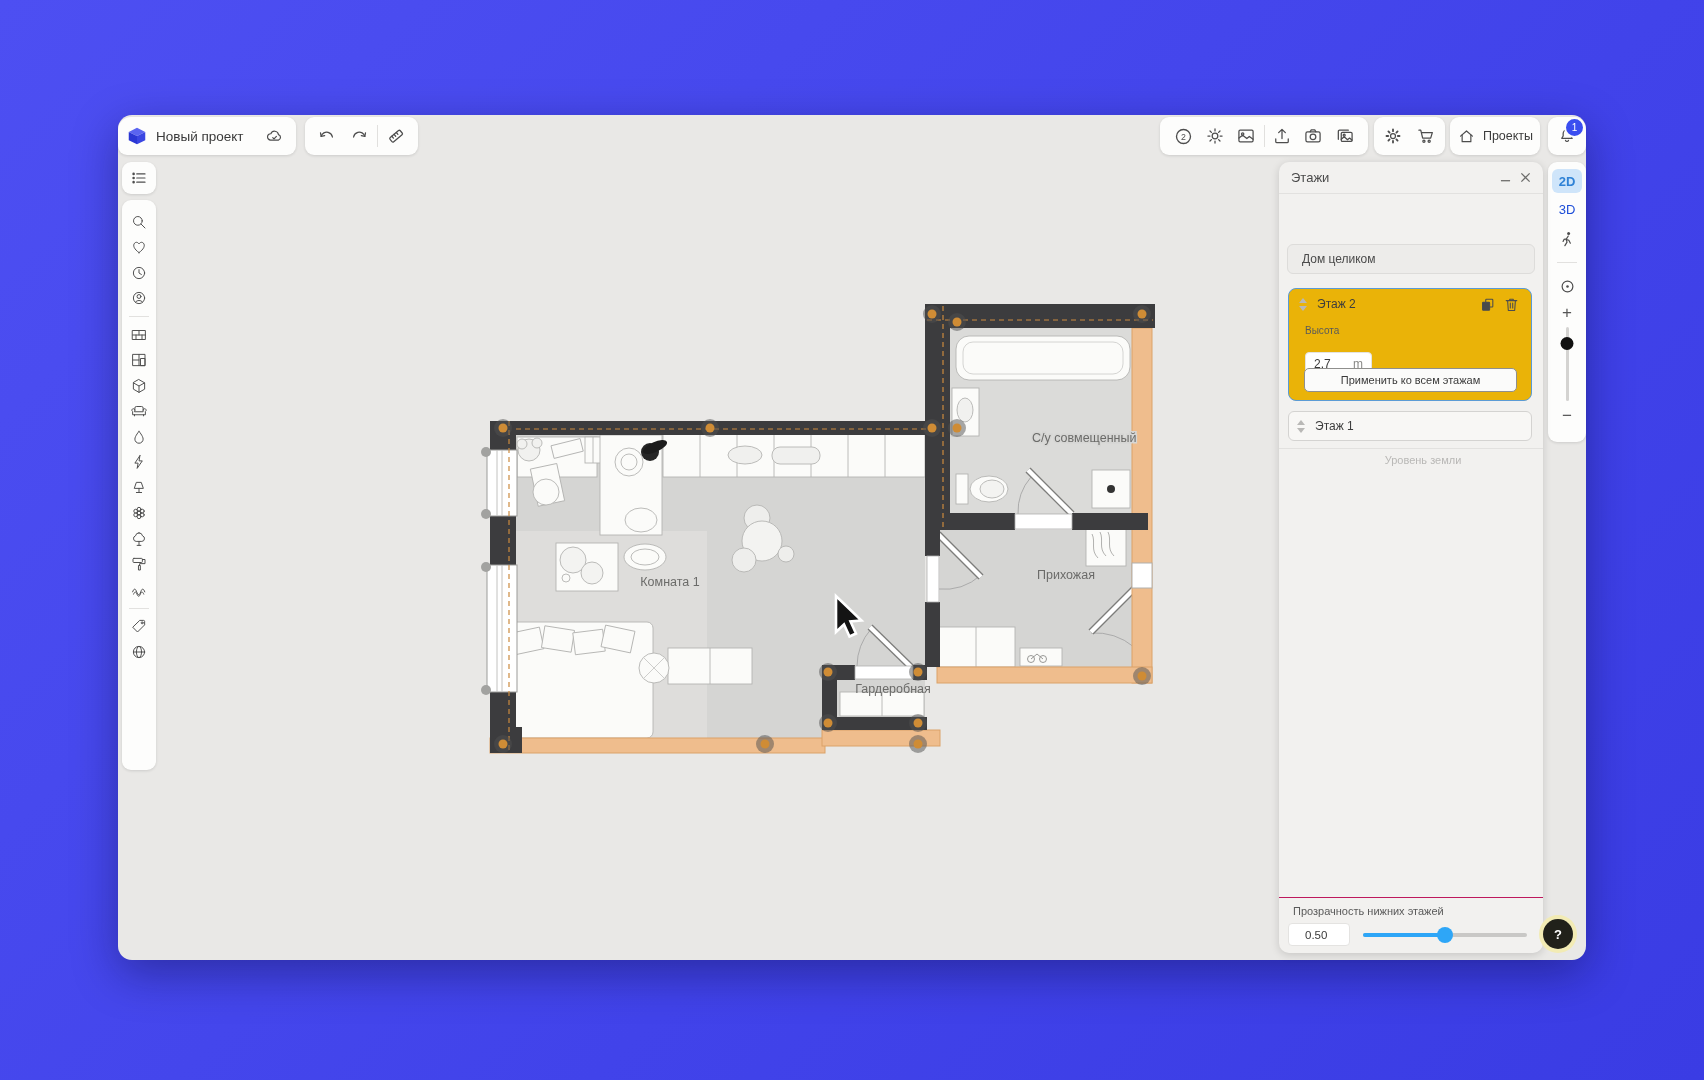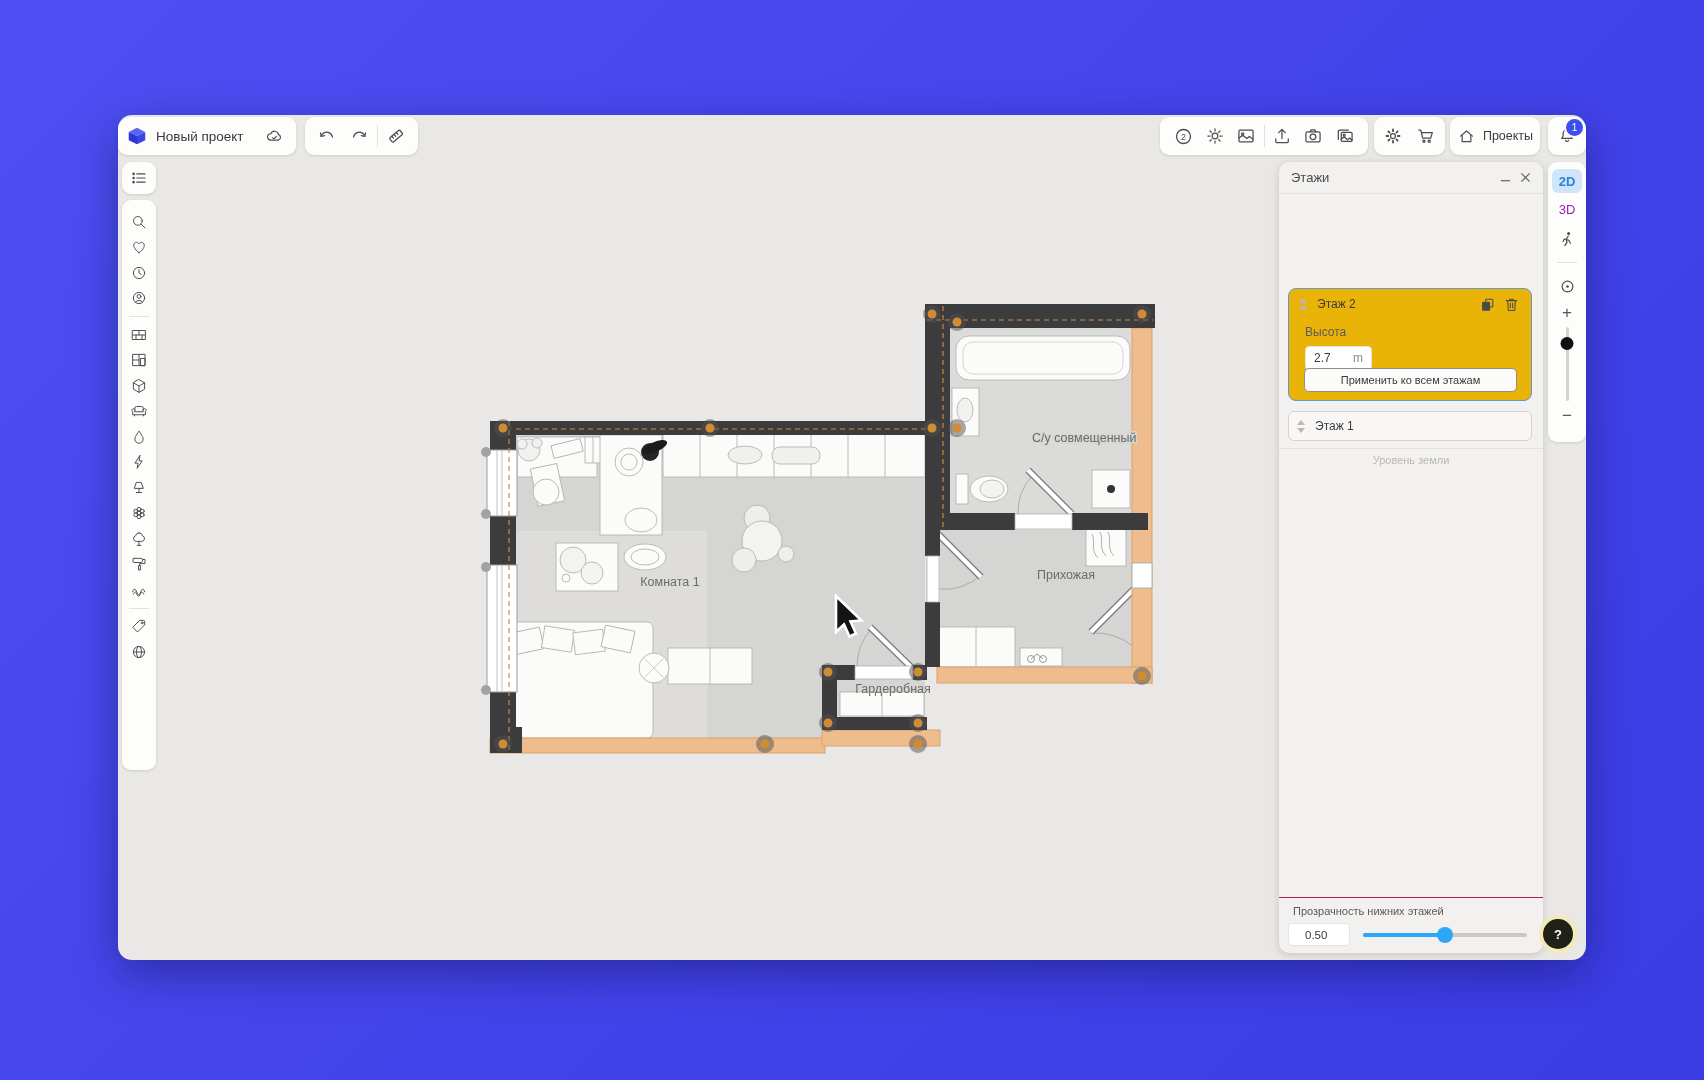--- a/index.html
+++ b/index.html
@@ -34,42 +34,42 @@
   .badge{position:absolute;right:-4px;top:-5px;width:17px;height:17px;border-radius:50%;background:#3b4ef0;color:#fff;font-size:10px;display:flex;align-items:center;justify-content:center;border:2px solid #fdfdfc;}
   
   .listcard{left:4px;top:47px;width:34px;height:32px;display:flex;align-items:center;justify-content:center;}
   .sidecard{left:4px;top:85px;width:34px;height:570px;display:flex;flex-direction:column;align-items:center;padding-top:9px;box-sizing:border-box;}
   .sidecard .ib{width:26px;height:25.5px;}
   .sidecard svg{width:18px;height:18px;stroke-width:1.3;}
   .sdiv{width:20px;height:1px;background:#e2e1df;margin:5px 0;}
   
   .viewcard{left:1430px;top:47px;width:38px;height:280px;display:flex;flex-direction:column;align-items:center;padding-top:7px;box-sizing:border-box;gap:4px;}
   .mode2d{width:30px;height:24px;border-radius:6px;background:#cfe5fa;color:#2f82d6;font-size:13px;font-weight:bold;display:flex;align-items:center;justify-content:center;}
-  .mode3d{width:30px;height:24px;color:#a21caf;font-size:13px;display:flex;align-items:center;justify-content:center;}
+  .mode3d{width:30px;height:24px;color:#1d4ed8;font-size:13px;display:flex;align-items:center;justify-content:center;}
   .vslider{width:3px;height:74px;background:#d4d3d1;border-radius:2px;position:relative;margin:2px 0;}
   .vthumb{position:absolute;left:50%;transform:translateX(-50%);top:10px;width:13px;height:13px;border-radius:50%;background:#111;}
   .pm{font-size:17px;color:#555;line-height:1;}
   
   .panel{position:absolute;left:1161px;top:47px;width:264px;height:791px;background:#f2f1ef;border-radius:10px;box-shadow:0 2px 8px rgba(0,0,0,.15);font-size:12px;}
   .phead{position:absolute;left:0;top:0;width:100%;height:31px;display:flex;align-items:center;padding:0 12px;box-sizing:border-box;}
   .ptitle{font-size:13px;color:#4a4a4a;flex:1;}
   .pbtns{position:absolute;left:0;top:38px;width:100%;display:flex;padding:0 9px;box-sizing:border-box;gap:5px;}
   .obtn{flex:1;height:30px;background:#fbfbfa;border:1px solid #9a9a98;border-radius:6px;font-size:11.5px;color:#3a3a3a;display:flex;align-items:center;justify-content:center;font-family:inherit;}
   .houserow{position:absolute;left:8px;top:82px;width:248px;height:30px;background:#edecea;border:1px solid #dddcda;border-radius:6px;display:flex;align-items:center;padding:0 14px;box-sizing:border-box;color:#4a4a4a;font-size:12px;}
   .floor2{position:absolute;left:9px;top:126px;width:244px;height:113px;background:#eab308;border:1.5px solid #5b9bd5;border-radius:8px;box-sizing:border-box;}
   .floor1{position:absolute;left:9px;top:249px;width:244px;height:30px;background:#f8f7f5;border:1px solid #d4d3d1;border-radius:6px;display:flex;align-items:center;box-sizing:border-box;padding:0 6px;}
   .frow{display:flex;align-items:center;height:30px;padding:0 8px;}
   .arrcol{display:flex;flex-direction:column;gap:3px;width:12px;align-items:center;}
   .tri-u{width:0;height:0;border-left:4px solid transparent;border-right:4px solid transparent;border-bottom:5px solid #b9b8b6;}
   .tri-d{width:0;height:0;border-left:4px solid transparent;border-right:4px solid transparent;border-top:5px solid #b9b8b6;}
   .fname{font-size:12px;color:#3d3d3d;margin-left:8px;flex:1;}
-  .hlabel{font-size:12px;color:#5a5a5a;margin:6px 0 7px 16px;}
+  .hlabel{font-size:10px;color:#5a5a5a;margin:6px 0 16px 16px;}
   .hinput{margin-left:16px;width:67px;height:24px;background:#fff;border:1px solid #e4e3e1;border-radius:4px;display:flex;align-items:center;justify-content:space-between;padding:0 8px;box-sizing:border-box;font-size:12px;color:#3a3a3a;}
   .applybtn{position:absolute;left:15px;bottom:8px;width:213px;height:24px;background:#fbfbfa;border:1px solid #8f8f8d;border-radius:5px;font-size:11px;color:#3a3a3a;display:flex;align-items:center;justify-content:center;font-family:inherit;}
-  .ground{position:absolute;left:0;top:292px;width:100%;text-align:center;color:#b9b8b6;font-size:11px;}
+  .ground{position:absolute;left:0;top:292px;width:100%;text-align:center;color:#b9b8b6;font-size:11px;padding-left:12px;}
   .gdiv{position:absolute;left:0;top:286px;width:100%;}
   .opac{position:absolute;left:0;bottom:0;width:100%;height:55px;border-top:1px solid #be185d;}
   .opac .lbl{font-size:11px;color:#5a5a5a;margin:7px 0 0 14px;}
   .opinput{position:absolute;left:9px;top:25px;width:62px;height:23px;background:#fff;border:1px solid #e4e3e1;border-radius:4px;font-size:11.5px;color:#3a3a3a;display:flex;align-items:center;padding:0 16px;box-sizing:border-box;}
   .htrack{position:absolute;left:84px;top:35px;width:164px;height:4px;background:#c9c8c6;border-radius:2px;}
   .hfill{height:4px;background:#2ea6f7;border-radius:2px;}
   .hthumb{position:absolute;top:-6px;width:16px;height:16px;border-radius:50%;background:#2ea6f7;}
   .helpbtn{position:absolute;left:1425px;top:804px;width:30px;height:30px;border-radius:50%;background:#21211a;color:#fff;font-size:13px;font-weight:bold;display:flex;align-items:center;justify-content:center;box-shadow:0 0 0 4px #f2ebb4;}
   .plansvg{position:absolute;left:332px;top:160px;}
   .plansvg text{font-family:"Liberation Sans",sans-serif;}
@@ -545,20 +545,23 @@
         </span>
       <span class="mini">
           <svg width="11" height="11" viewBox="0 0 12 12">
             <path d="M1.5 1.5l9 9M10.5 1.5l-9 9" stroke="#6d6d6b" stroke-width="1.4" fill="none"></path>
           </svg>
         </span>
     </div>
     <div class="hdiv" style="position:absolute;left:0;top:31px;width:100%"></div>
 
 
+    <div class="houserow">
+      <span>Дом целиком</span>
+    </div>
 
     <div class="floor2">
       <div class="frow">
         <span class="arrcol">
             <span class="tri-u"></span>
             <span class="tri-d"></span>
           </span>
         <span class="fname">Этаж 2</span>
         <span class="ib" style="width:24px;height:24px">
           <svg width="17" height="17" viewBox="0 0 24 24" stroke="#4a4a4a" fill="none" stroke-width="1.5">

